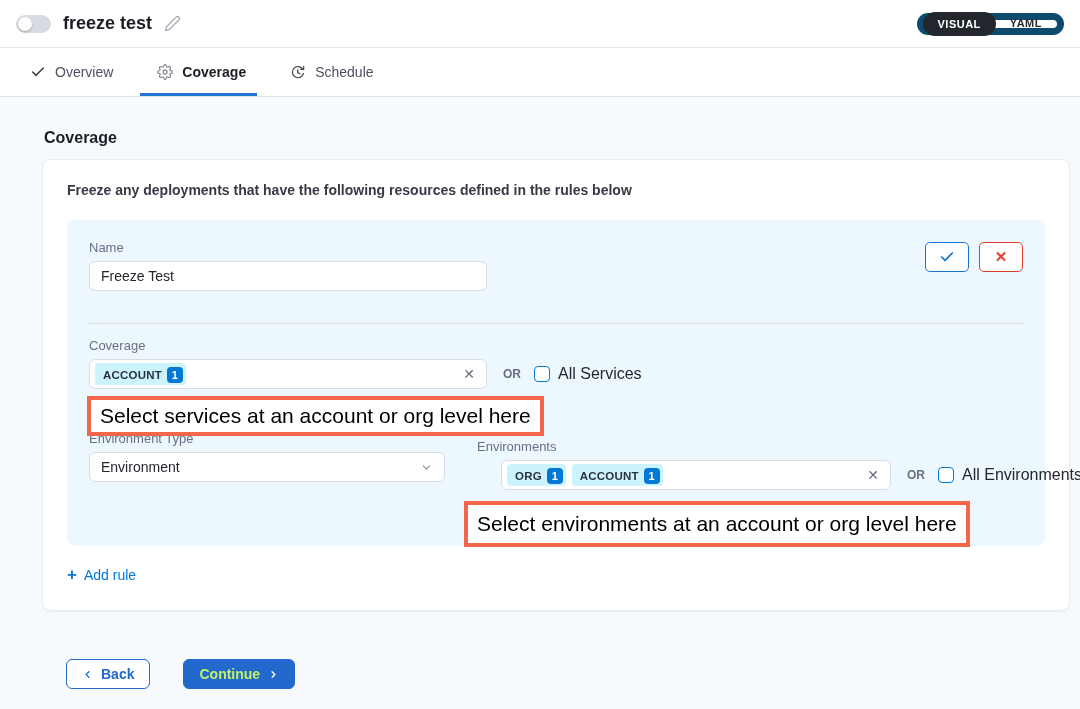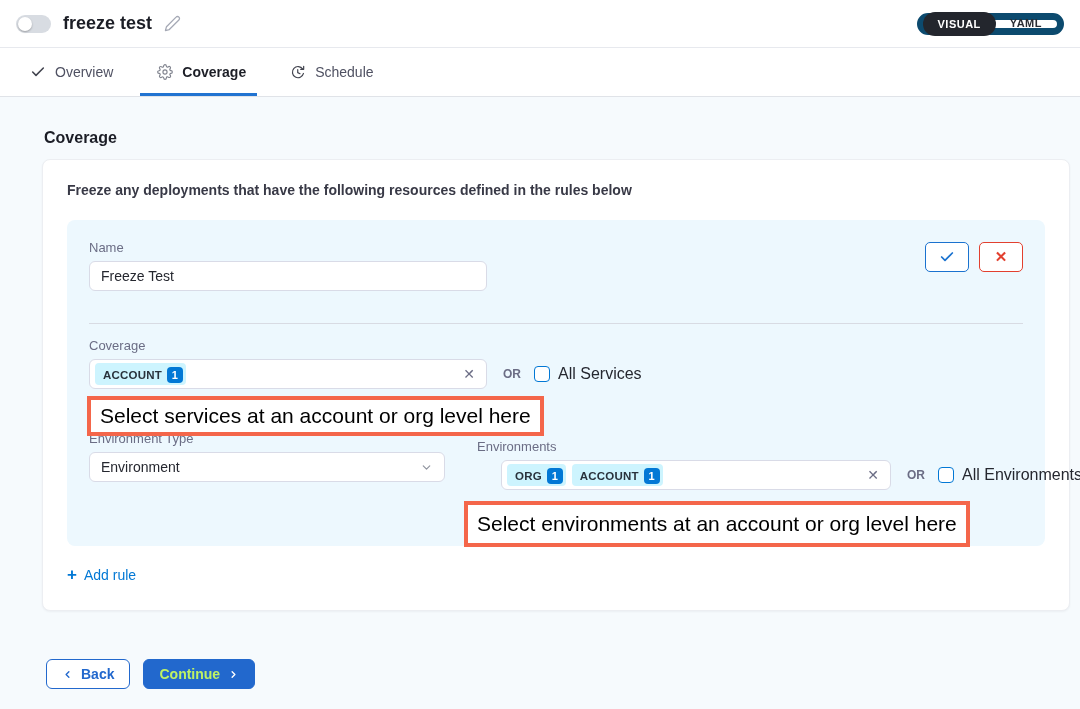--- a/index.html
+++ b/index.html
@@ -86,21 +86,21 @@
   .anno-services { left:20px; top:176px; height:40px; }
   .anno-envs { left:397px; top:281px; height:46px; }
 
   .add-rule { display:inline-flex; align-items:center; gap:7px; color:#0278d5;
          font-size:14px; margin-top:20px; cursor:pointer; }
   .add-rule .plus { font-size:17px; font-weight:700; line-height:1; }
 
   .footer { display:flex; gap:13px; margin-top:48px; margin-left:4px; }
   .btn { height:30px; border-radius:6px; font-weight:700; font-size:14px;
          display:flex; align-items:center; gap:8px; padding:0 15px; cursor:pointer;
-         font-family:inherit; }
+         font-family:inherit;margin-left:20px; }
   .btn-back { background:#fff; border:1px solid #2268cd; color:#2268cd; }
   .btn-continue { background:#2268cd; border:1px solid #2268cd; color:#bef264; }
 </style>
 </head>
 <body>
 
 <div class="header">
   <div class="toggle">
     <div class="knob"></div>
   </div>

